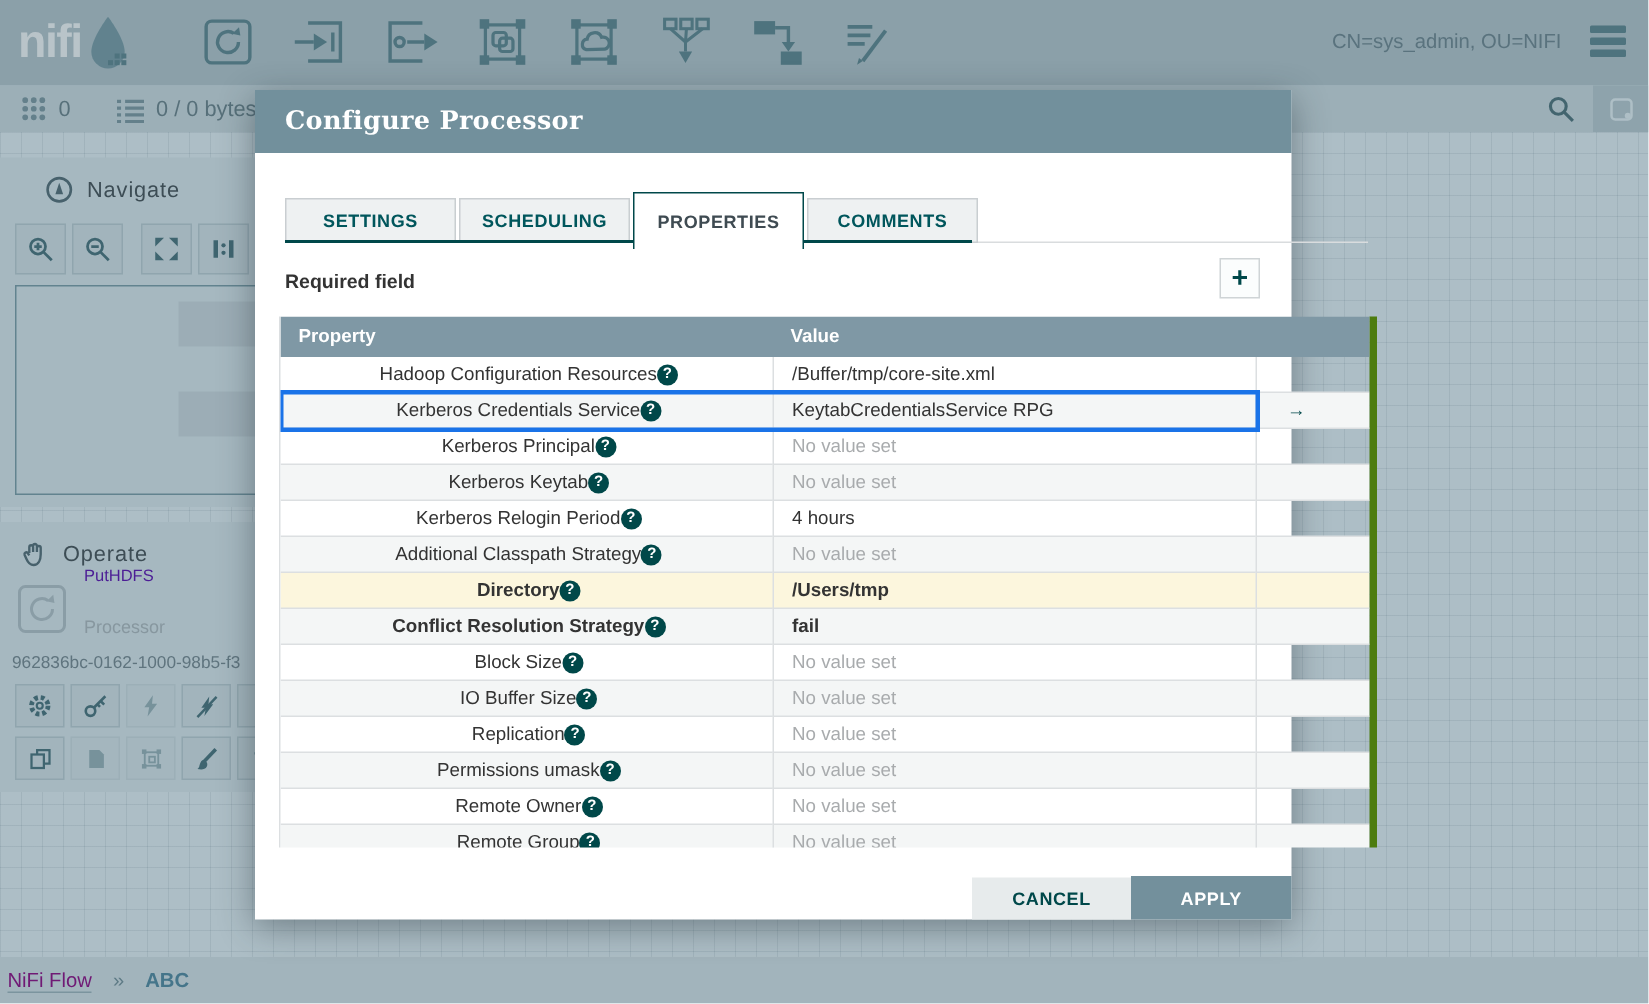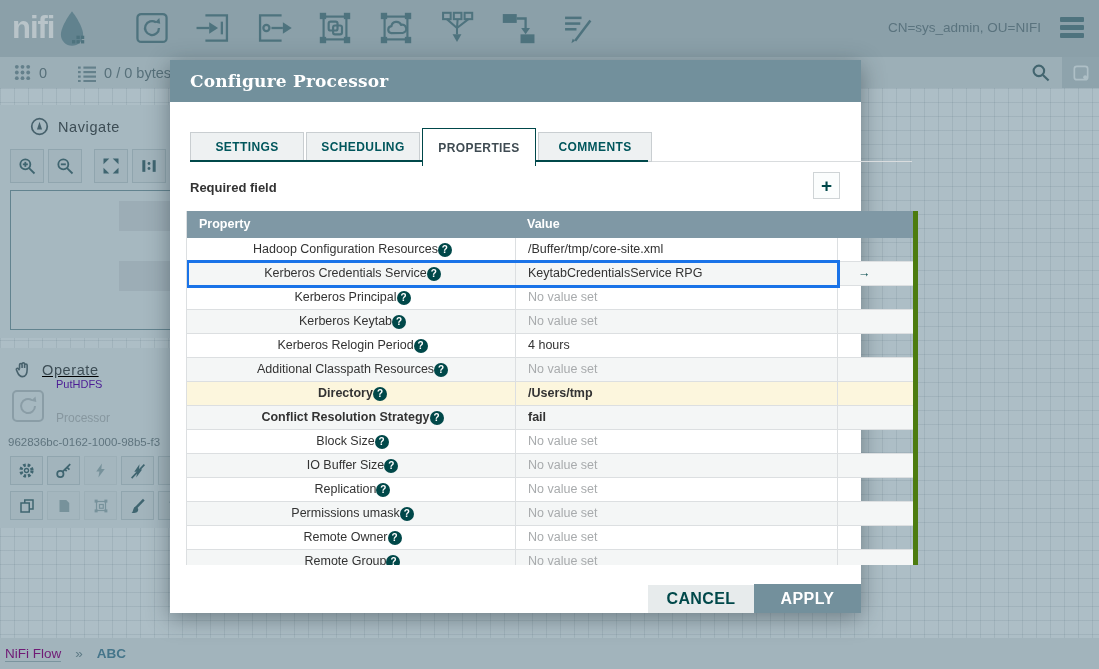--- a/index.html
+++ b/index.html
@@ -40,21 +40,21 @@
   .panel-title{display:flex;align-items:center;gap:9px;padding:12px 0 0 14px;
     font-size:14.5px;color:#3d4d55;letter-spacing:.6px;}
   .nav-panel{top:105px;height:233px;padding-left:16px;}
   .nav-btns{position:absolute;left:10px;top:44px;display:flex;}
   .sq-btn{width:34px;height:34px;background:#a2b4bc;border:1px solid #90a5ae;
     display:flex;align-items:center;justify-content:center;box-sizing:border-box;margin-right:4px;}
   .sq-btn.gap{margin-left:8px;}
   .minimap{position:absolute;left:10px;top:85px;width:190px;height:140px;
     border:1px solid #62838f;box-sizing:border-box;}
   .mm-block{position:absolute;background:#9cadb6;width:80px;height:30px;left:108px;}
-  .op-panel{top:348px;height:180px;text-decoration:underline;}
+  .op-panel{top:348px;height:180px;}
   .op-card-icon{position:absolute;left:10px;top:40px;width:36px;height:36px;}
   .op-name{position:absolute;left:56px;top:30px;font-size:11px;color:#4c1d95;}
   .op-type{position:absolute;left:56px;top:63px;font-size:12px;color:#87979f;}
   .op-id{position:absolute;left:8px;top:88px;font-size:11.5px;color:#5f747e;white-space:nowrap;}
   .op-btns1{position:absolute;left:10px;top:108px;display:flex;}
   .op-btns2{position:absolute;left:10px;top:143px;display:flex;}
   .op-btn{width:33px;height:29px;background:#a2b4bc;border:1px solid #90a5ae;box-sizing:border-box;
     display:flex;align-items:center;justify-content:center;margin-right:4px;}
   .op-btn.disabled{opacity:.45;}
 
@@ -101,21 +101,21 @@
   .help{width:14px;height:14px;border-radius:50%;background:#004849;color:#fff;font-size:10px;
     line-height:14px;text-align:center;font-weight:bold;align-self:center;flex:0 0 14px;}
   .pvalue.unset{color:#a8abad;}
   .prow.req .pname,.prow.req .pvalue{font-weight:bold;}
   .cell.act .arrow{color:#00484a;font-weight:bold;padding-left:8px;visibility:hidden;}
   .prow.goto .cell.act .arrow{visibility:visible;}
   .prow.sel::after{content:"";position:absolute;left:-1px;top:-2px;width:654px;height:28px;
     border:3px solid #1A73E8;box-sizing:border-box;pointer-events:none;z-index:5;}
 
   .dlg-actions{position:absolute;right:0;bottom:0;display:flex;align-items:flex-end;}
-  .btn{border:none;font-family:"Liberation Sans",sans-serif;font-size:16px;font-weight:bold;
+  .btn{border:none;font-family:"Liberation Sans",sans-serif;font-size:12px;font-weight:bold;
     letter-spacing:.4px;cursor:pointer;}
   .btn-cancel{width:106px;height:28px;background:#E7EBEC;color:#00484a;}
   .btn-apply{width:107px;height:29px;background:#73909C;color:#fff;}
 </style>
 </head>
 <body>
 
 <div class="app">
 
   <div class="canvas"></div>
@@ -489,21 +489,21 @@
     <div class="cell val">
       <span class="pvalue">4 hours</span>
     </div>
     <div class="cell act">
       <span class="arrow">→</span>
     </div>
   </div>
 
   <div class="prow">
     <div class="cell prop">
-      <span class="pname">Additional Classpath Resources</span>
+      <span class="pname">Additional Classpath Strategy</span>
       <span class="help">?</span>
     </div>
     <div class="cell val">
       <span class="pvalue unset">No value set</span>
     </div>
     <div class="cell act">
       <span class="arrow">→</span>
     </div>
   </div>
 

